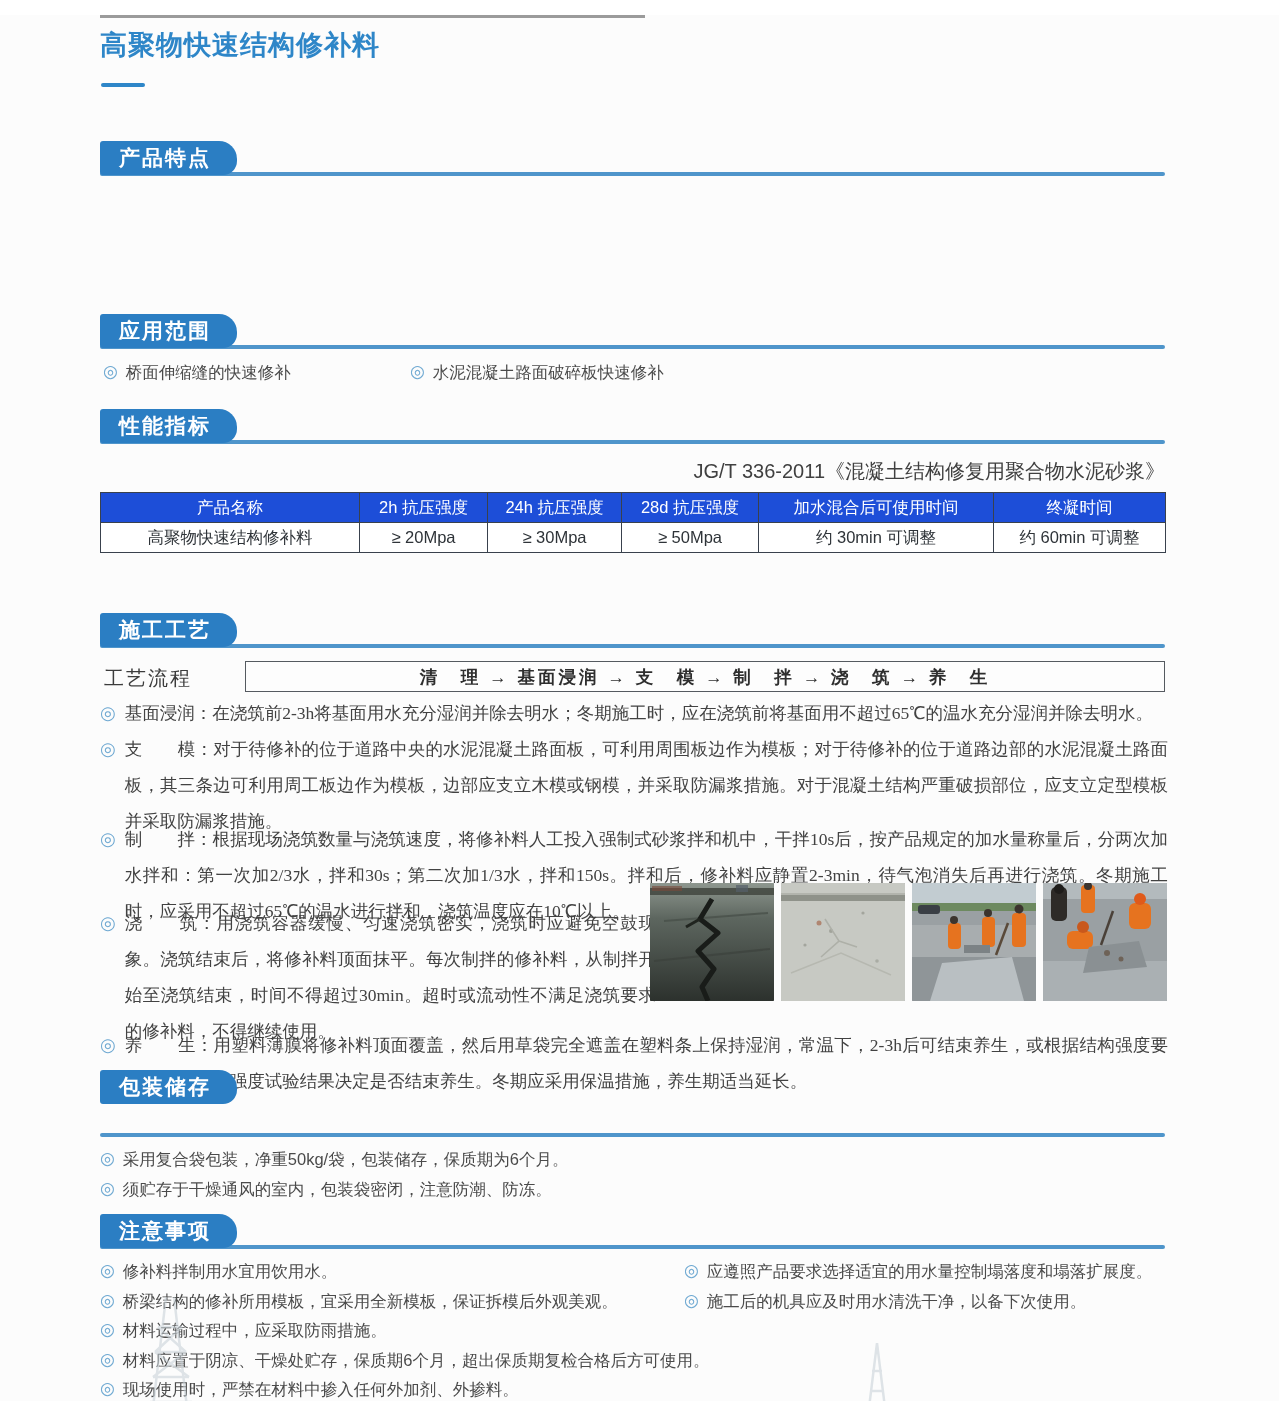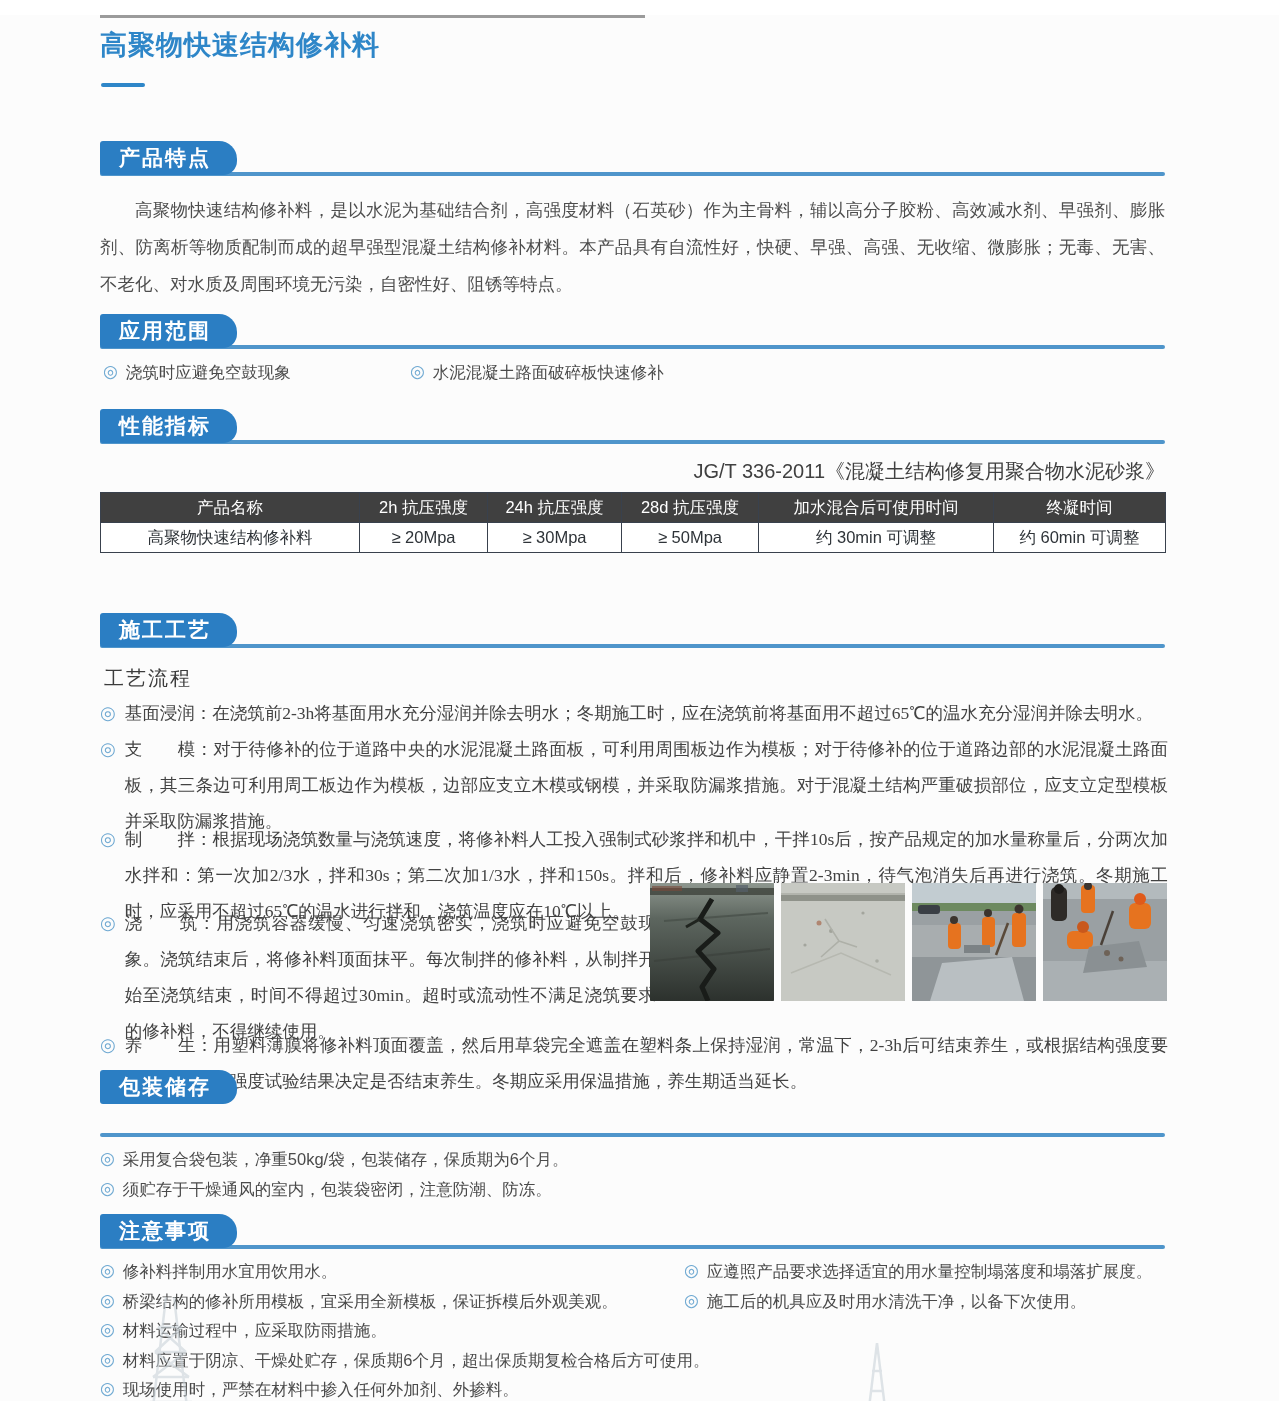--- a/index.html
+++ b/index.html
@@ -66,21 +66,21 @@
     border-collapse:collapse;table-layout:fixed;
     width:1065px;
   }
   table.perf th,table.perf td{
     border:1px solid #39414d;
     height:29px;padding:0 4px;
     text-align:center;vertical-align:middle;
     font-size:16.5px;
   }
   table.perf th{
-    background:#404040;color:#ffffff;font-weight:normal;
+    background:#1d4ed8;color:#ffffff;font-weight:normal;
   }
   table.perf td{background:#ffffff;color:#2e3338;}
   .note-line{
     left:100px;font-size:15.5px;color:#4a4a4a;
   }
   .note-line sup{font-size:10px;}
   
   .flow-label{
     left:104px;font-size:20px;color:#3c3c3c;letter-spacing:2px;
   }
@@ -113,27 +113,26 @@
 
 <div id="page">
 
   <div class="abs top-sliver"></div>
 
   <div class="abs doc-title">高聚物快速结构修补料</div>
   <div class="abs title-underline"></div>
 
   <div class="abs sec-badge" style="top:126px">产品特点</div>
   <div class="abs sec-line" style="top:157px"></div>
-  <div class="abs para" style="top:177px">高聚物快速结构修补料，是以水泥为基础结合剂，高强度材料（石英砂）作为主骨料，辅以高分子胶粉、高效减水剂、早强剂、膨胀剂、防离析等物质配制而成的超早强型混凝土结构修补材料。本产品具有自流性好，快硬、早强、高强、无收缩、微膨胀；无毒、无害、不老化、对水质及周围环境无污染，自密性好、阻锈等特点。</div>
 
   <div class="abs sec-badge" style="top:299px">应用范围</div>
   <div class="abs sec-line" style="top:330px"></div>
   <div class="abs bullet" style="left:103px;top:344px">
     <span class="bicon">◎</span>
-    <span>浇筑时应避免空鼓现象</span>
+    <span>桥面伸缩缝的快速修补</span>
   </div>
   <div class="abs bullet" style="left:410px;top:344px">
     <span class="bicon">◎</span>
     <span>水泥混凝土路面破碎板快速修补</span>
   </div>
 
   <div class="abs sec-badge" style="top:394px">性能指标</div>
   <div class="abs sec-line" style="top:425px"></div>
   <div class="abs standard-line" style="top:443px">JG/T 336-2011《混凝土结构修复用聚合物水泥砂浆》</div>
 
@@ -166,20 +165,21 @@
       </tr>
     </tbody>
       </table>
   </div>
 
 
   <div class="abs sec-badge" style="top:598px">施工工艺</div>
   <div class="abs sec-line" style="top:629px"></div>
 
   <div class="abs flow-label" style="top:650px">工艺流程</div>
+  <div class="abs flow-box" style="top:646px">清　理 → 基面浸润 → 支　模 → 制　拌 → 浇　筑 → 养　生</div>
 
   <div class="abs step" style="left:100px;top:680px;width:1068px">
     <span class="bicon">◎</span>
     <span class="stext">基面浸润：在浇筑前2-3h将基面用水充分湿润并除去明水；冬期施工时，应在浇筑前将基面用不超过65℃的温水充分湿润并除去明水。</span>
   </div>
   <div class="abs step" style="left:100px;top:716px;width:1068px">
     <span class="bicon">◎</span>
     <span class="stext">支　　模：对于待修补的位于道路中央的水泥混凝土路面板，可利用周围板边作为模板；对于待修补的位于道路边部的水泥混凝土路面板，其三条边可利用周工板边作为模板，边部应支立木模或钢模，并采取防漏浆措施。对于混凝土结构严重破损部位，应支立定型模板并采取防漏浆措施。</span>
   </div>
   <div class="abs step" style="left:100px;top:806px;width:1068px">

